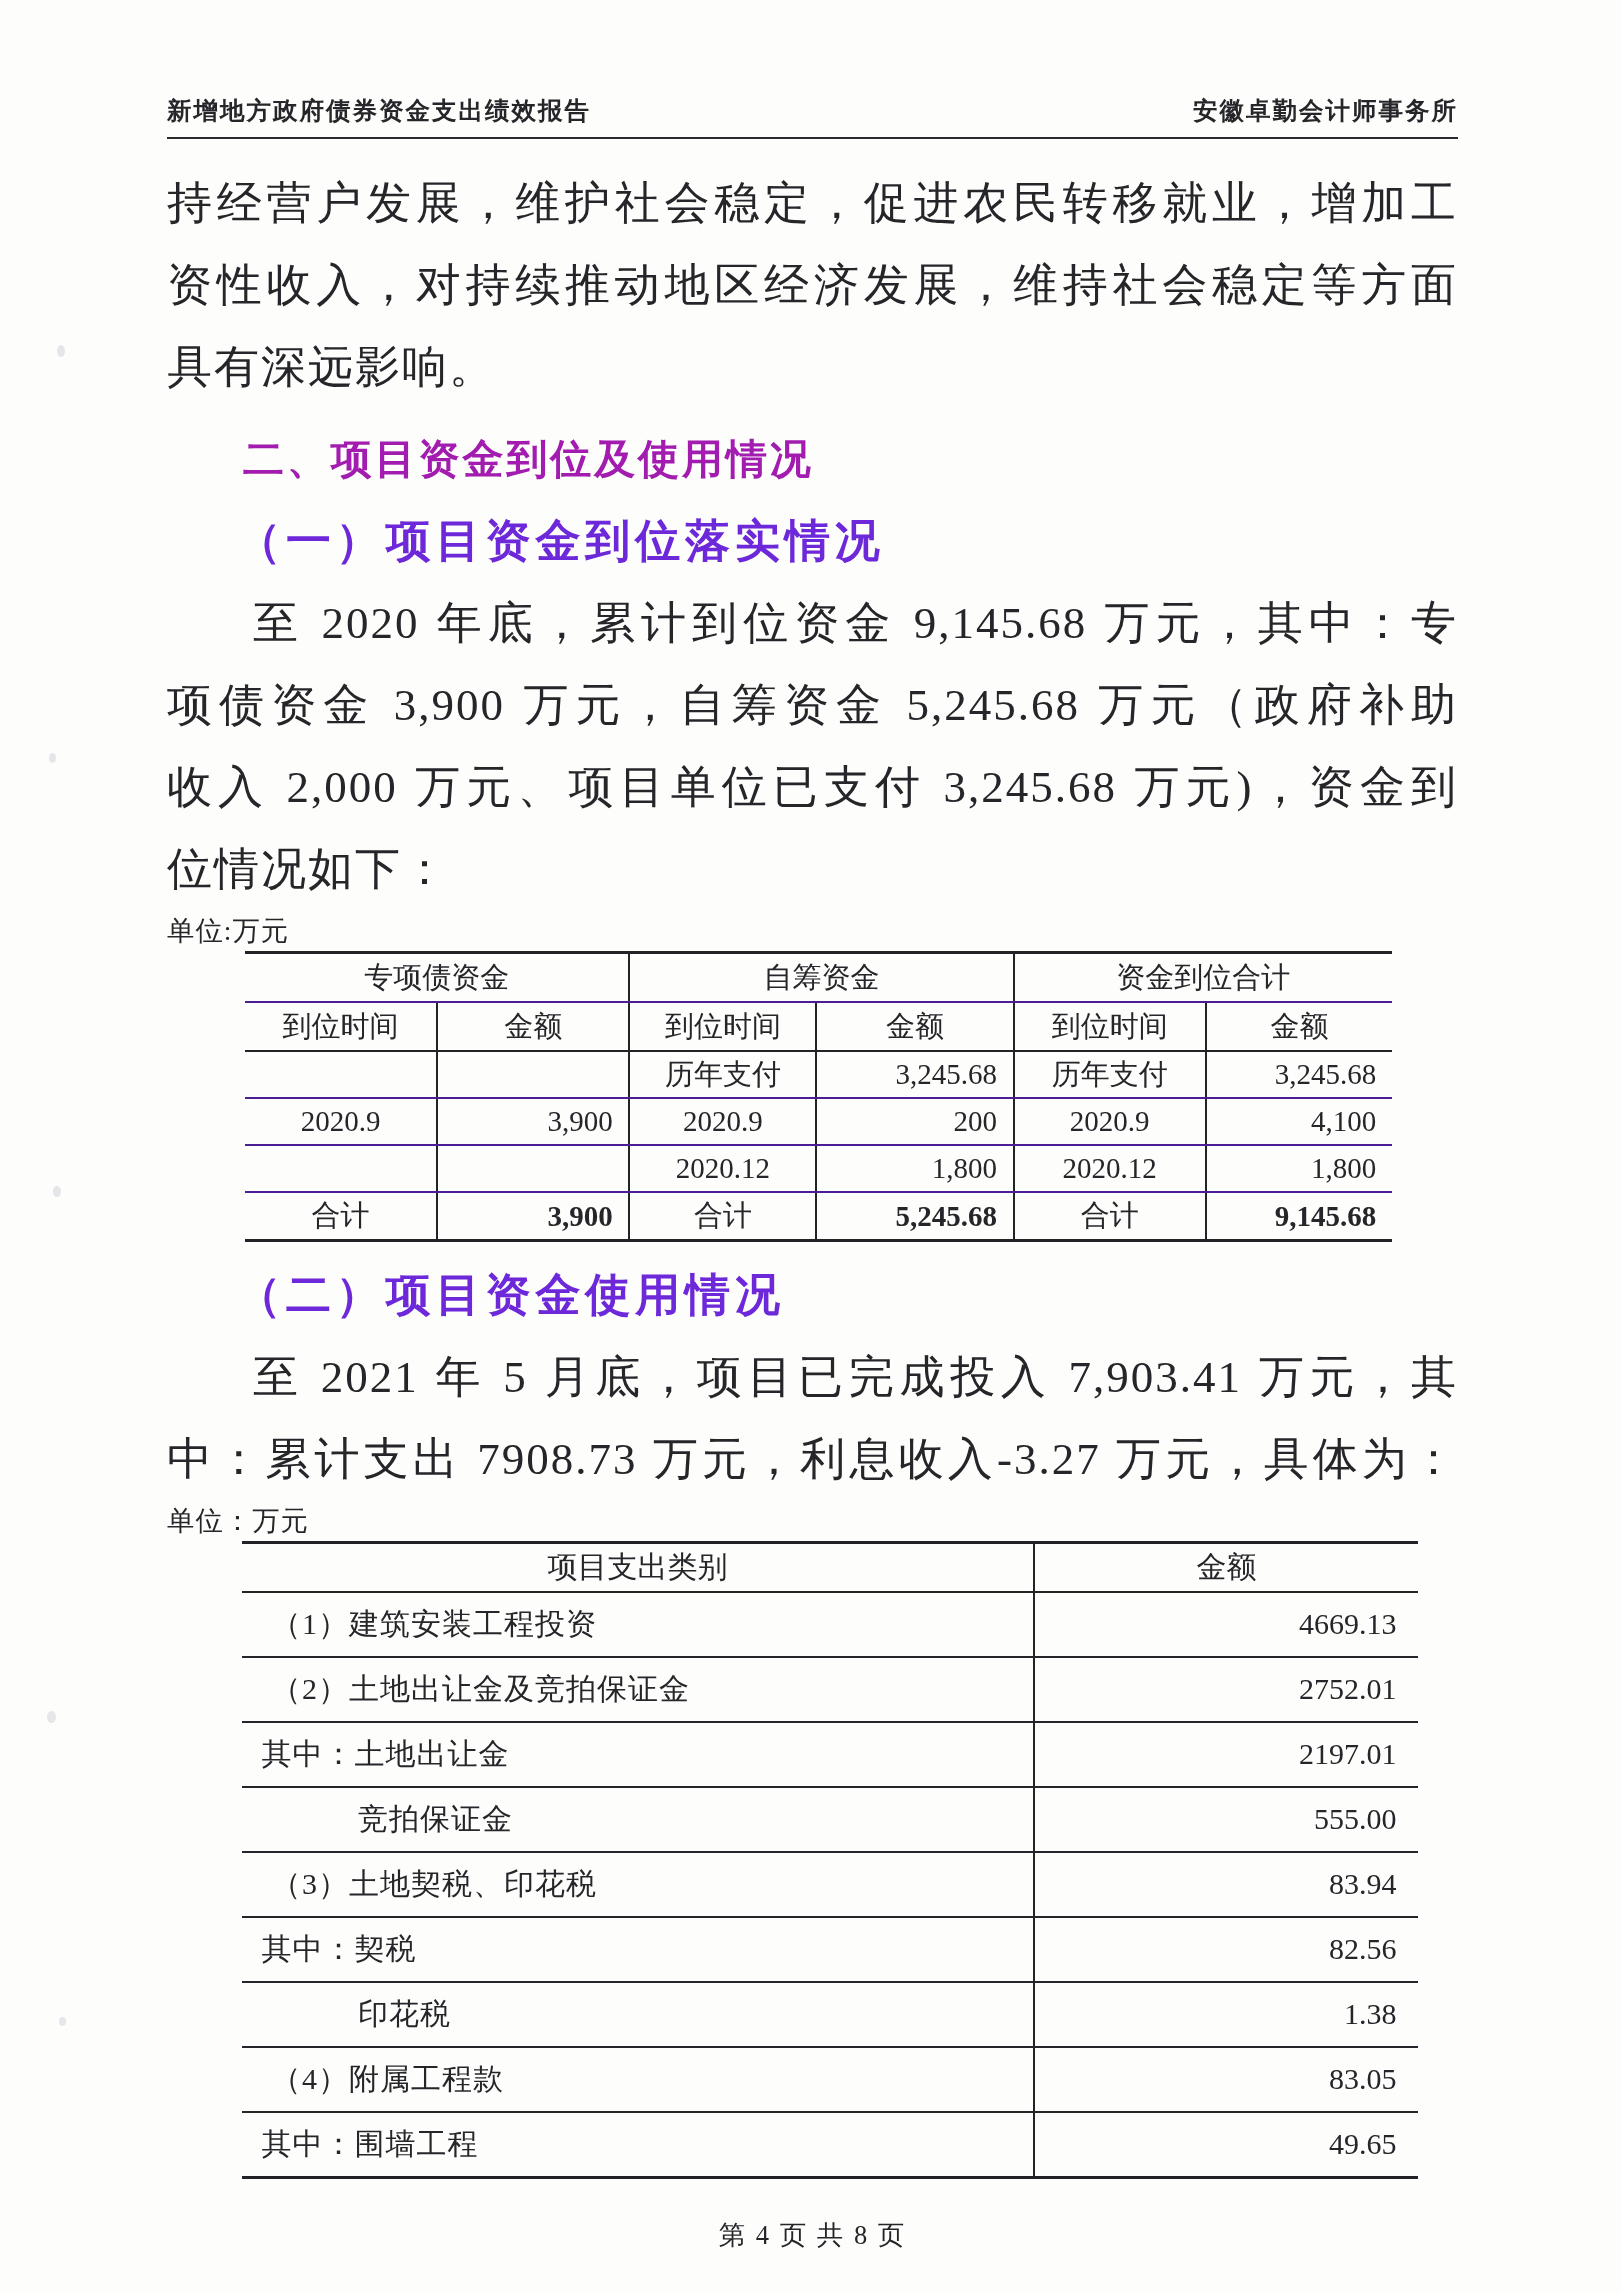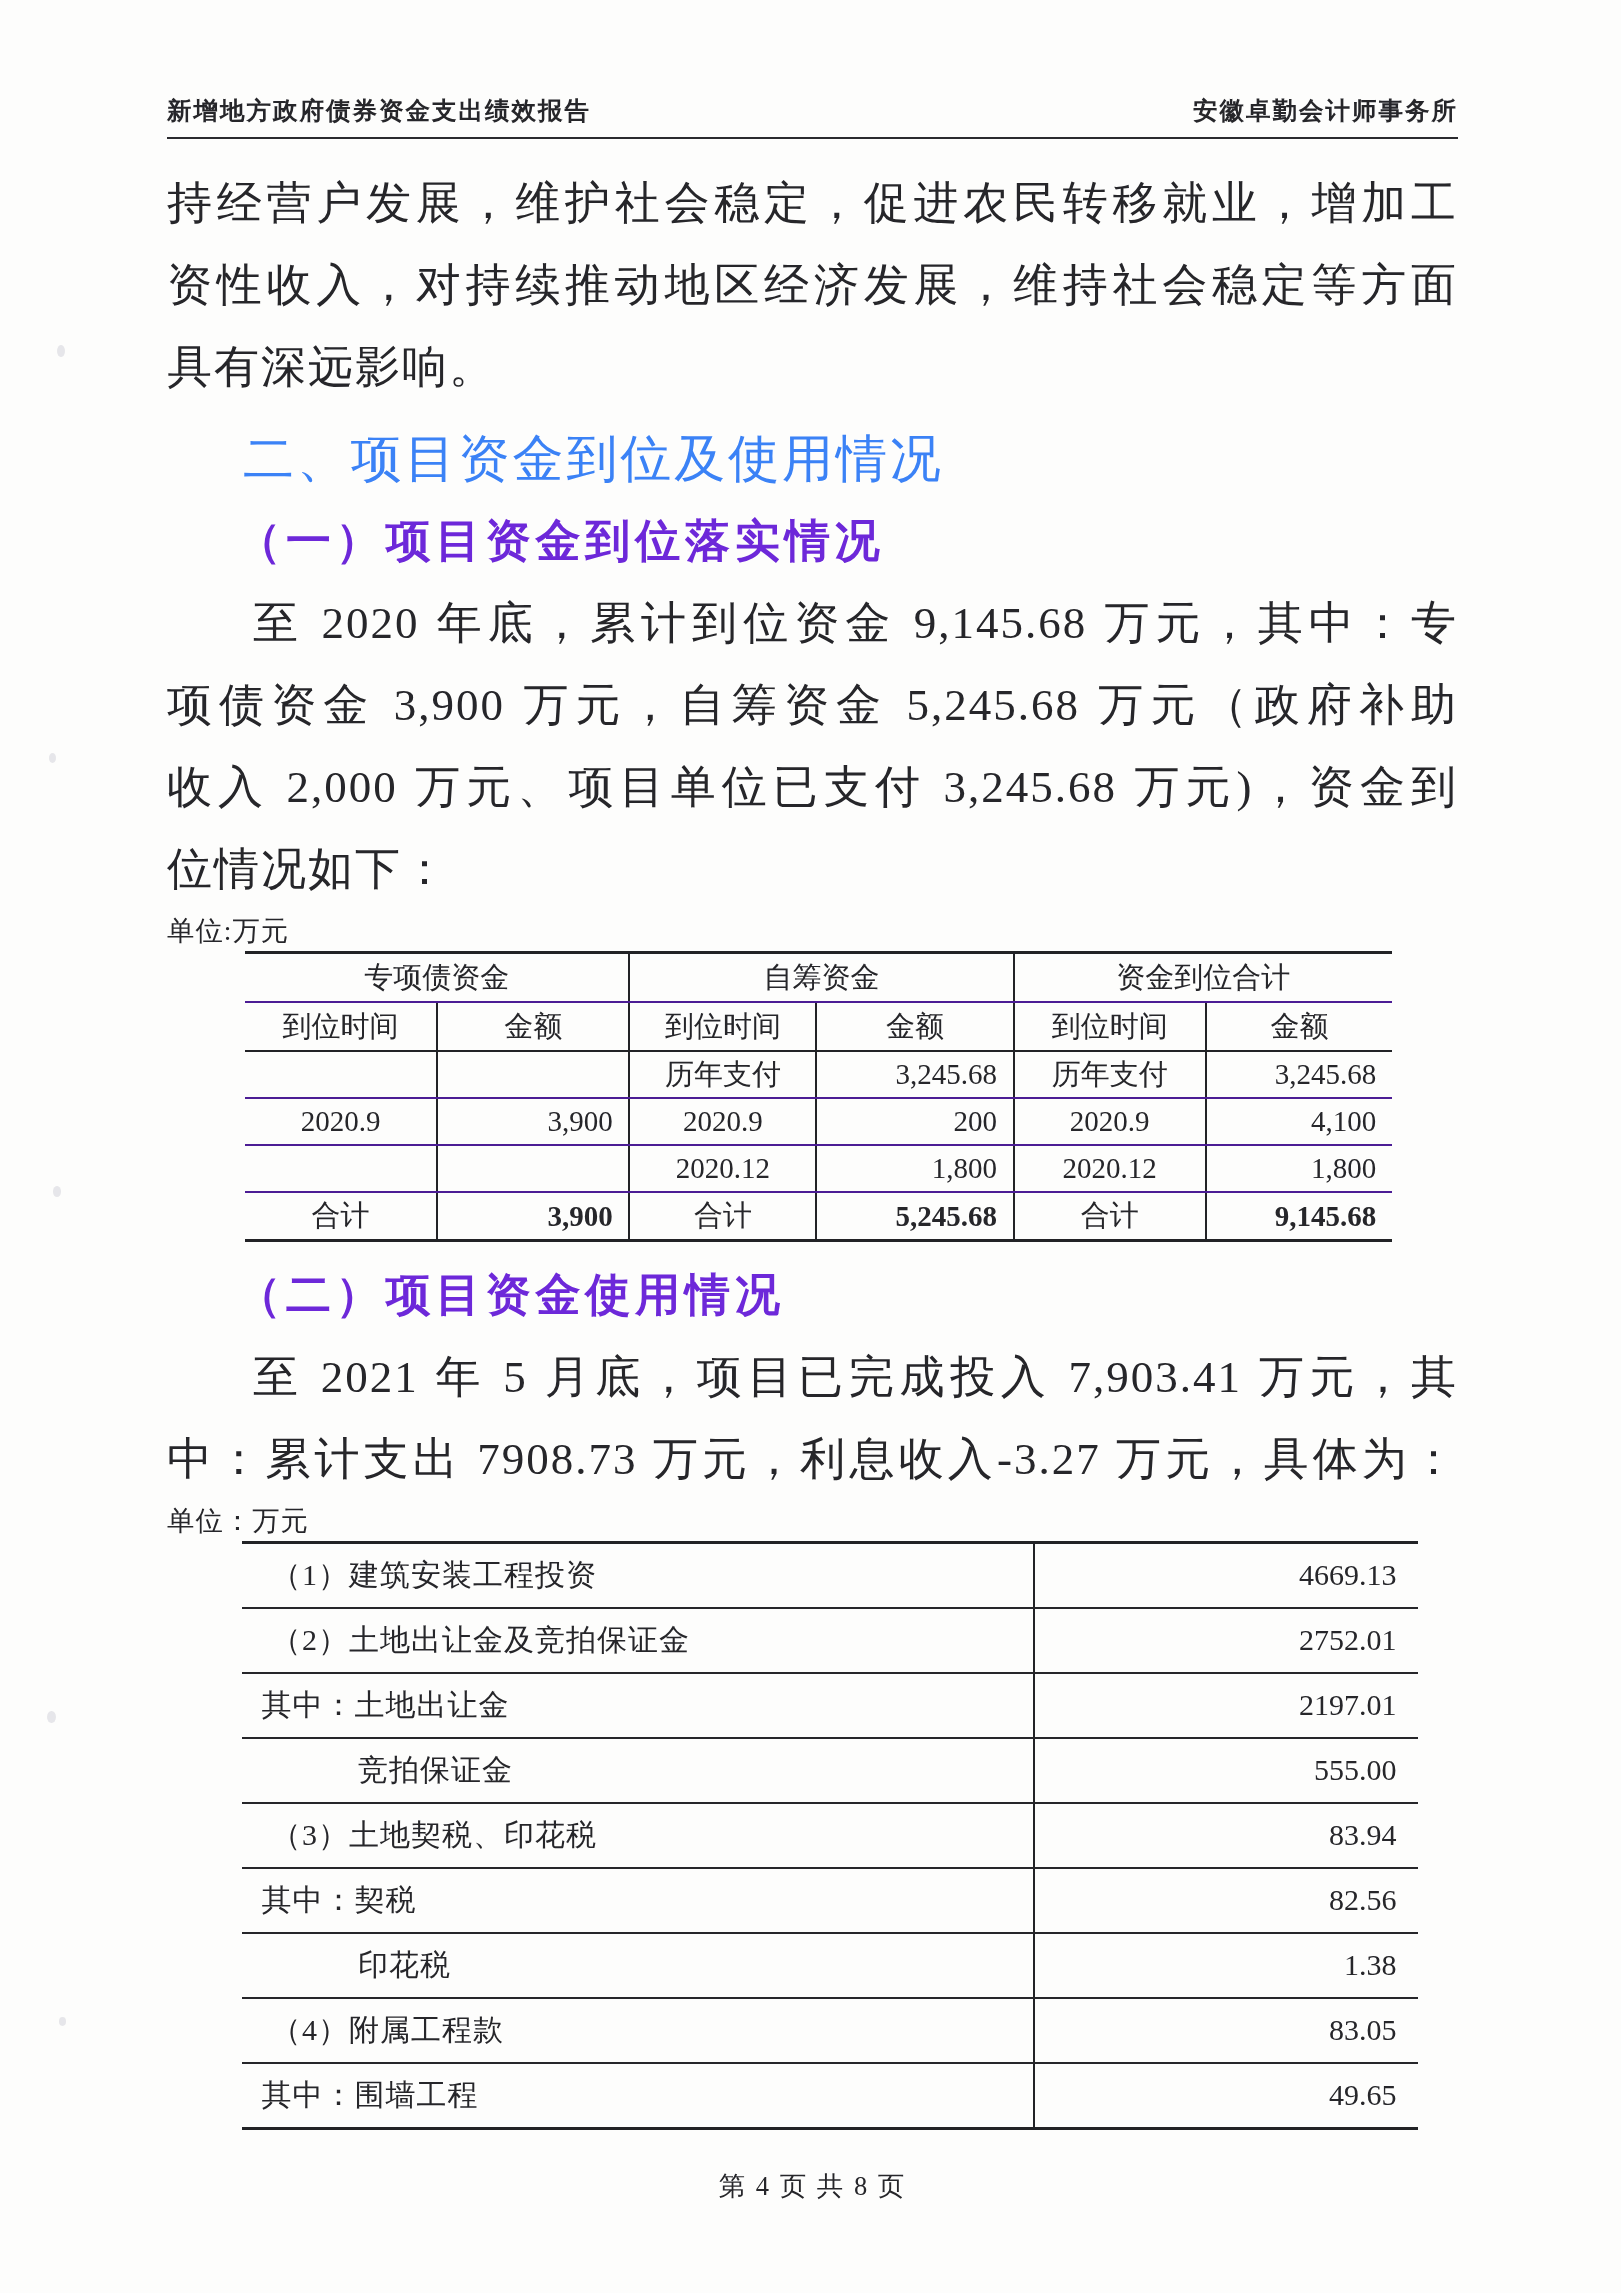--- a/index.html
+++ b/index.html
@@ -23,22 +23,22 @@
   .tline{
     font-size:45px;line-height:82px;letter-spacing:2px;
     text-align:justify;text-align-last:justify;
     white-space:nowrap;
   }
   .tline.end{text-align-last:left;}
   .indent2{text-indent:86px;}
   .p1{margin-top:23.5px;}
   .h1{
     font-family:"Liberation Sans","DejaVu Sans",sans-serif;
-    font-size:51px;font-weight:400;line-height:82px;
-    padding-left:76px;letter-spacing:2.9px;color:#3b82f6;
+    font-size:41px;font-weight:700;line-height:82px;
+    padding-left:76px;letter-spacing:2.9px;color:#a21caf;
     margin-top:9.8px;
   }
   .h2{
     font-size:45px;font-weight:700;line-height:82px;
     padding-left:69px;letter-spacing:4.9px;color:#6d28d9;
   }
   .h2.spaced{margin-top:11.8px;}
   .unit{
     font-size:27.4px;line-height:39px;margin-top:2px;
     letter-spacing:1px;
@@ -177,20 +177,24 @@
   </div>
 
   <div class="unit u2">单位：万元</div>
 
   <table class="t2">
     <colgroup>
         <col style="width:792px">
         <col style="width:384px">
       </colgroup>
     <tbody>
+        <tr class="hd">
+      <td>项目支出类别</td>
+      <td>金额</td>
+    </tr>
     <tr>
       <td class="lab ind-num">（1）建筑安装工程投资</td>
       <td class="val">4669.13</td>
     </tr>
     <tr>
       <td class="lab ind-num">（2）土地出让金及竞拍保证金</td>
       <td class="val">2752.01</td>
     </tr>
     <tr>
       <td class="lab">其中：土地出让金</td>

